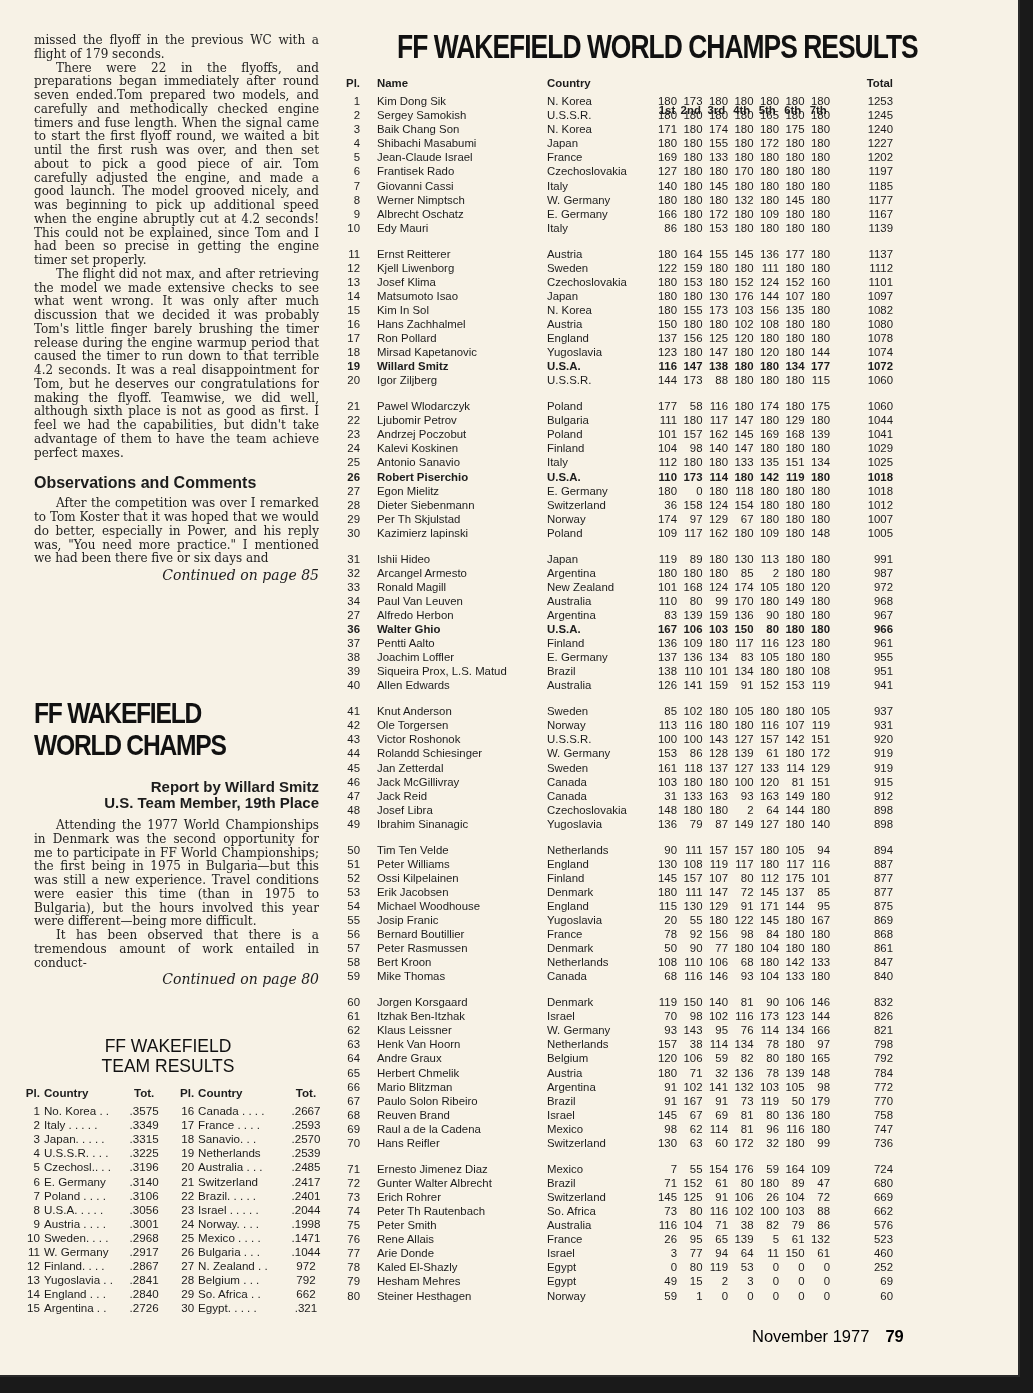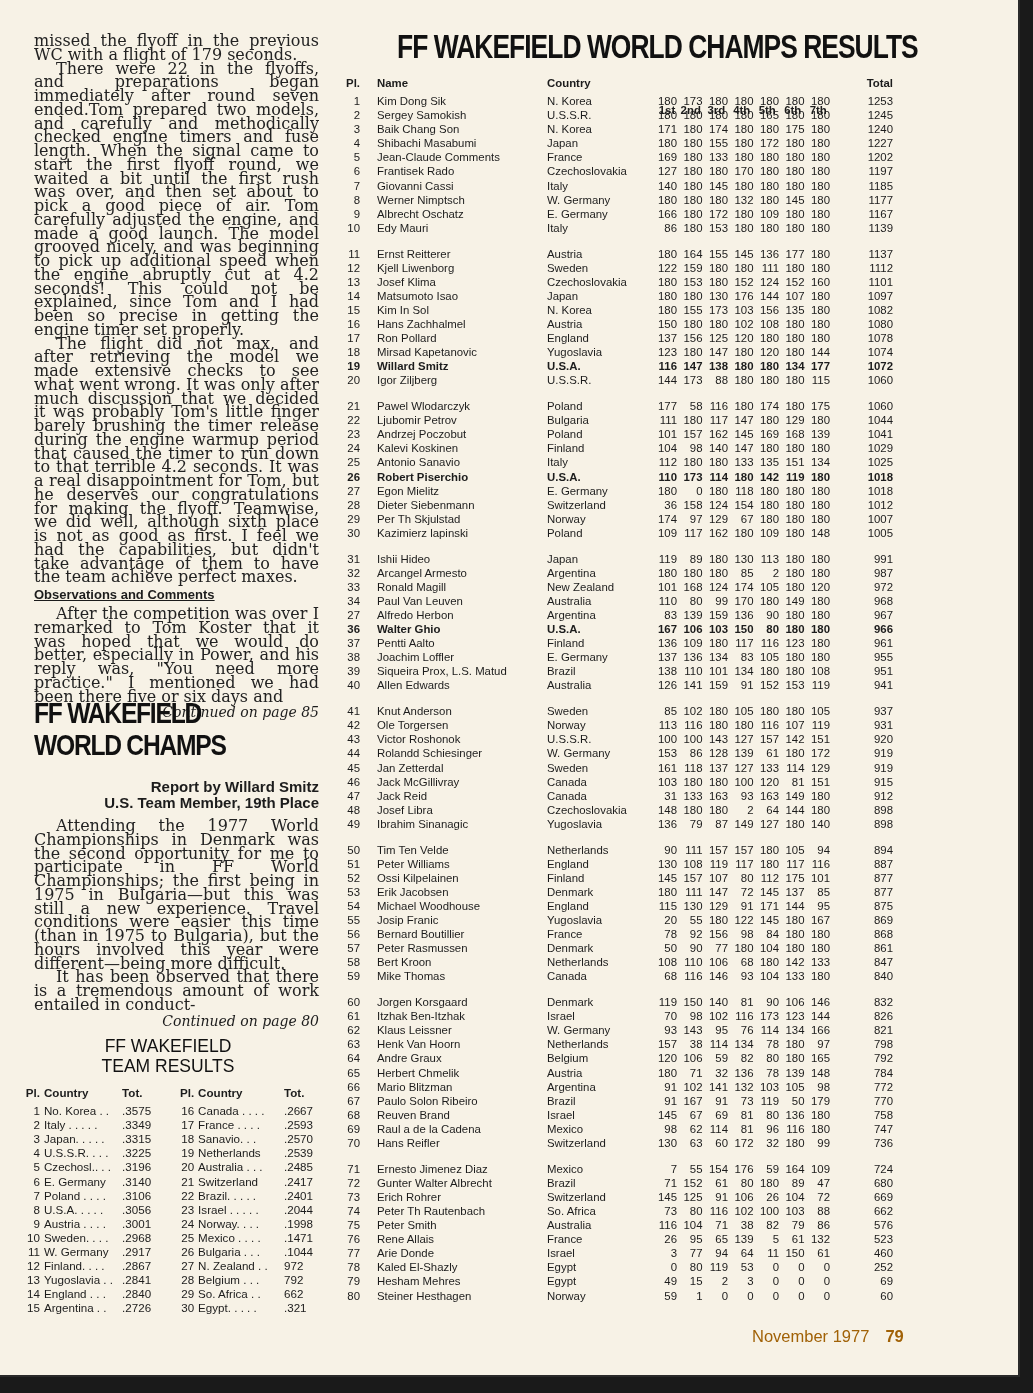--- a/index.html
+++ b/index.html
@@ -12,28 +12,28 @@
   .page {
     position:absolute; left:0; top:0; width:1018px; height:1375px;
     background:#f7f2e6;
     border-right:2px solid #2a2a2a;
     border-bottom:2px solid #2a2a2a;
   }
   
   .left { position:absolute; left:34px; top:34px; width:285px; }
   .article {
     font-family:"DejaVu Serif", serif;
-    font-size:16px; line-height:13.75px; text-align:justify;
+    font-size:12px; line-height:13.75px; text-align:justify;
     color:#222;
   }
   .article p { margin:0; text-indent:22px; }
   .article p.noindent { text-indent:0; }
   .subhead {
     font-family:"Liberation Sans", sans-serif; font-weight:bold;
-    font-size:13px; margin:3px 0 5px 0;text-decoration:underline;
+    font-size:16px; margin:14px 0 5px 0;
   }
   .continued {
     font-family:"DejaVu Serif", serif; font-style:italic;
     font-size:14px; text-align:right; margin-top:1px;
   }
   .big-title {
     position:absolute; left:34px; top:697px; width:290px;
     font-family:"Liberation Sans", sans-serif; font-weight:bold;
     font-size:30px; line-height:32px; letter-spacing:-1.5px;
     transform:scaleX(0.82); transform-origin:left top;
@@ -50,21 +50,21 @@
     text-align:center; font-size:17.5px; line-height:20px; font-weight:normal;
     color:#111; margin-left:-10px;
   }
   .team-cols { display:flex; margin-top:10px; }
   .team-col { width:160px; font-size:11.6px; line-height:14.1px; }
   .team-col:first-child { width:152px; margin-right:6px; }
   .team-head { display:flex; font-weight:bold; margin-bottom:4px; }
   .team-row { display:flex; }
   .tpl { width:22px; text-align:right; padding-right:4px; }
   .tcn { flex:1; white-space:nowrap; overflow:hidden; }
-  .ttot { width:44px; text-align:left; }
+  .ttot { width:44px; text-align:center; }
 
   
   .main-title {
     position:absolute; left:397px; top:28px; width:600px;
     font-family:"Liberation Sans", sans-serif; font-weight:bold;
     font-size:33px; letter-spacing:-1.2px; line-height:38px;
     transform:scaleX(0.80); transform-origin:left top;
     white-space:nowrap; color:#111;
   }
   .results { position:absolute; left:343px; top:74px; width:600px; font-size:11.4px; }
@@ -77,21 +77,21 @@
   .c-name { width:170px; padding-left:17px; overflow:hidden; }
   .c-country { width:102px; overflow:hidden; }
   .c-r { width:25.5px; text-align:right; }
   .c-r.first { width:28px; }
   .c-tot { width:63px; text-align:right; }
   .rhead .c-r { text-align:center; padding-left:2px; width:23.5px;margin-top:27px; }
   .rhead .c-r.first { width:26px; padding-left:8px; width:20px;}
 
   .footer {
     position:absolute; left:752px; top:1327px;
-    font-size:16.5px; color:#a16207;
+    font-size:16.5px; color:#000000;
   }
   .footer .pg { font-weight:bold; margin-left:16px; }
 </style>
 </head>
 <body>
 
 <div class="page">
 
   <div class="left">
     <div class="article" id="art-top">
@@ -358,21 +358,21 @@
           <span class="c-r">180</span>
           <span class="c-r">155</span>
           <span class="c-r">180</span>
           <span class="c-r">172</span>
           <span class="c-r">180</span>
           <span class="c-r">180</span>
           <span class="c-tot">1227</span>
         </div>
         <div class="rrow">
           <span class="c-pl">5</span>
-          <span class="c-name">Jean-Claude Comments</span>
+          <span class="c-name">Jean-Claude Israel</span>
           <span class="c-country">France</span>
           <span class="c-r first">169</span>
           <span class="c-r">180</span>
           <span class="c-r">133</span>
           <span class="c-r">180</span>
           <span class="c-r">180</span>
           <span class="c-r">180</span>
           <span class="c-r">180</span>
           <span class="c-tot">1202</span>
         </div>

